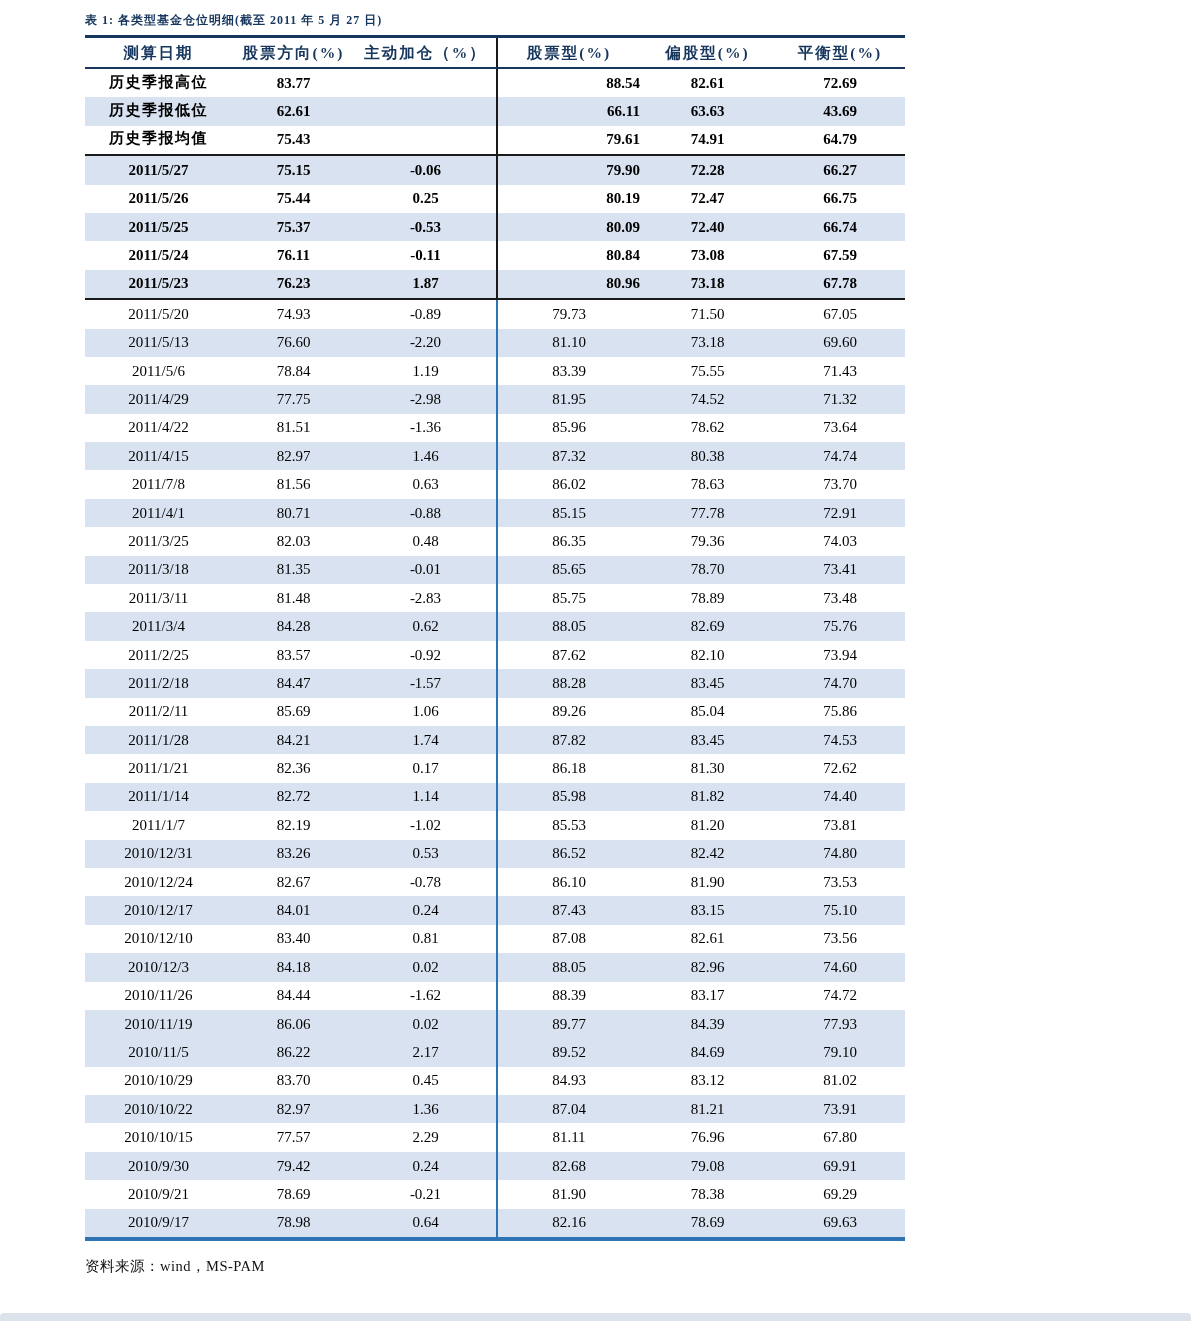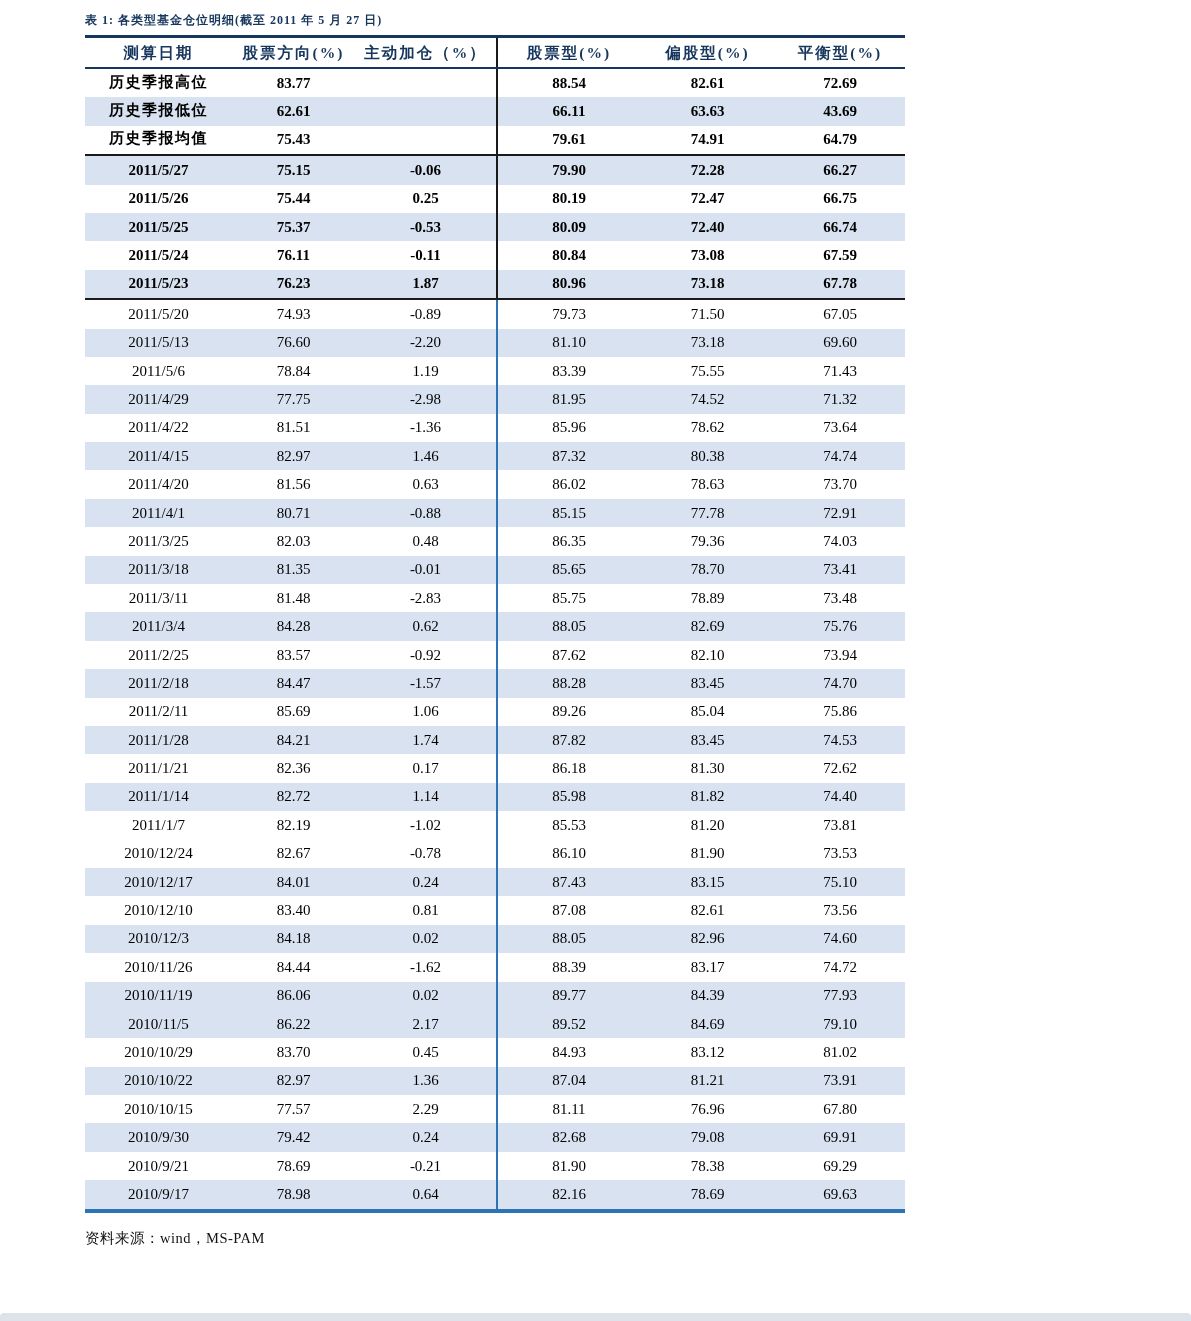--- a/index.html
+++ b/index.html
@@ -47,21 +47,21 @@
   table.fund thead th {
     color: #17365D;
     font-weight: bold;
     font-size: 15.5px;
     letter-spacing: 2px;
     border-bottom: 2px solid #17365D;
     height: 29px;
   }
   
   .sep { border-left: 2px solid #2E74B5; }
-  thead .sep, tr.top-sec .sep { border-left-color: #1a1a1a; }
+  thead .sep, tr.top-sec .sep { border-left-color: #1a1a1a; text-align: right; }
   
   tr.shaded td { background: #D8E2F0; }
   
   tr.bold td { font-weight: bold; }
   
   tr.rule-after td { border-bottom: 2px solid #1a1a1a; }
   
   tr.summary td:first-child { letter-spacing: 1.5px; font-family: Liberation Mono, monospace; }
   .source {
     margin-top: 16px;
@@ -211,21 +211,21 @@
   </tr>
         <tr class="shaded">
     <td>2011/4/15</td>
     <td>82.97</td>
     <td>1.46</td>
     <td class="sep">87.32</td>
     <td>80.38</td>
     <td>74.74</td>
   </tr>
         <tr>
-    <td>2011/4/20</td>
+    <td>2011/7/8</td>
     <td>81.56</td>
     <td>0.63</td>
     <td class="sep">86.02</td>
     <td>78.63</td>
     <td>73.70</td>
   </tr>
         <tr class="shaded">
     <td>2011/4/1</td>
     <td>80.71</td>
     <td>-0.88</td>
@@ -313,20 +313,28 @@
     <td>81.82</td>
     <td>74.40</td>
   </tr>
         <tr>
     <td>2011/1/7</td>
     <td>82.19</td>
     <td>-1.02</td>
     <td class="sep">85.53</td>
     <td>81.20</td>
     <td>73.81</td>
+  </tr>
+        <tr class="shaded">
+    <td>2010/12/31</td>
+    <td>83.26</td>
+    <td>0.53</td>
+    <td class="sep">86.52</td>
+    <td>82.42</td>
+    <td>74.80</td>
   </tr>
         <tr>
     <td>2010/12/24</td>
     <td>82.67</td>
     <td>-0.78</td>
     <td class="sep">86.10</td>
     <td>81.90</td>
     <td>73.53</td>
   </tr>
         <tr class="shaded">

